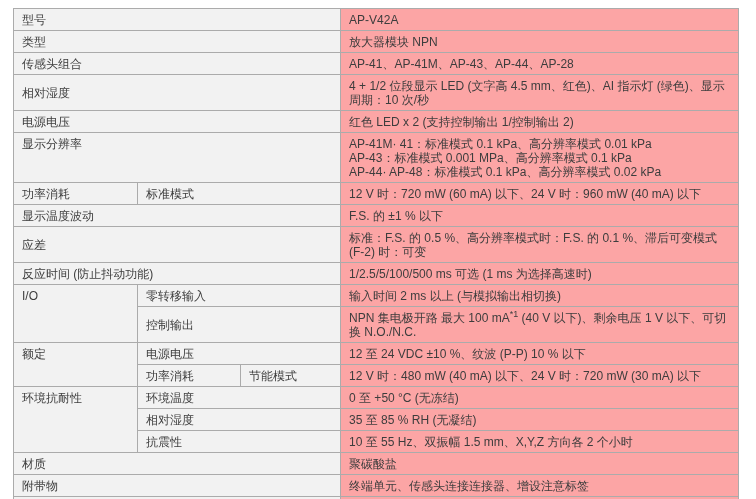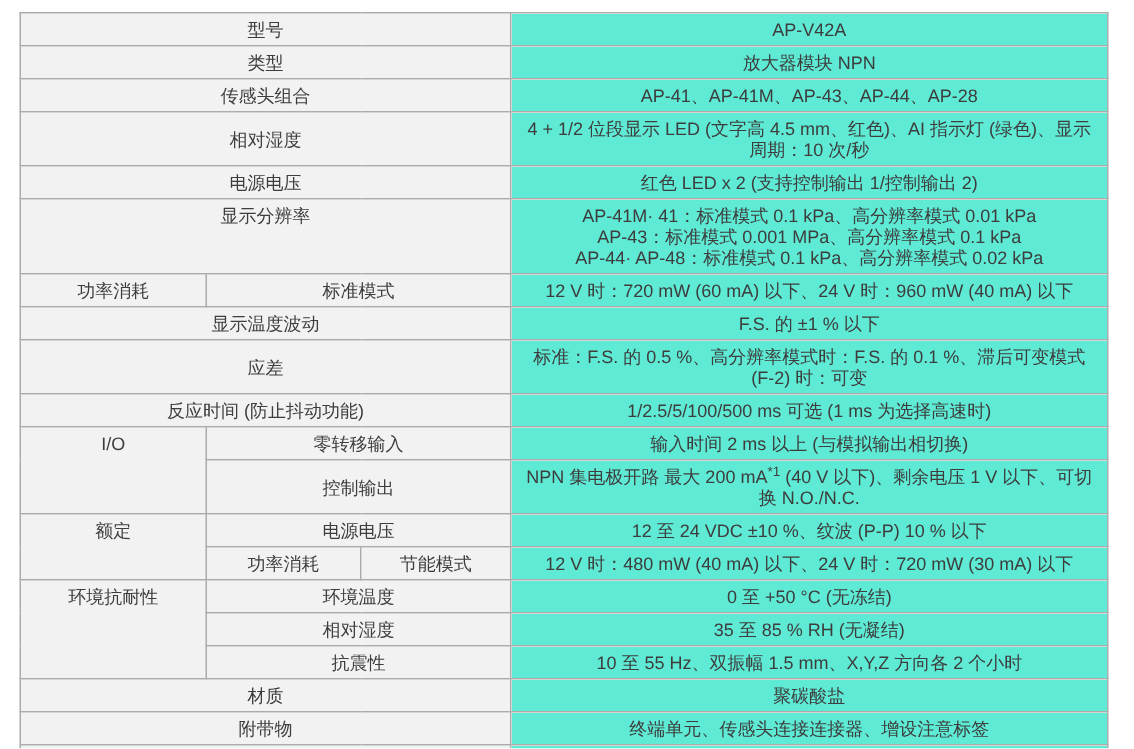--- a/index.html
+++ b/index.html
@@ -25,27 +25,26 @@
   }
   table.spec td {
     border: 1px solid #ababab;
     font-size: 12px;
     line-height: 14px;
     color: #3d3d3d;
     padding: 4px 8px 3px 8px;
     vertical-align: middle;
     overflow: hidden;
     word-break: break-all;
-    text-align: center;
   }
   td.lbl {
     background: #f2f2f2;
   }
   td.val {
-    background: #5eead4;
+    background: #fca5a5;
   }
   td.pre {
     white-space: pre-line;
     margin-left: 24px;
   }
   tr.single td {
     height: 14px;
   }
   sup, .sup {
     font-size: 9px;
@@ -108,21 +107,21 @@
         <td class="lbl" colspan="3">反应时间 (防止抖动功能)</td>
         <td class="val">1/2.5/5/100/500 ms 可选 (1 ms 为选择高速时)</td>
       </tr>
       <tr class="single">
         <td class="lbl" rowspan="2" style="vertical-align:top;">I/O</td>
         <td class="lbl" colspan="2">零转移输入</td>
         <td class="val">输入时间 2 ms 以上 (与模拟输出相切换)</td>
       </tr>
       <tr class="single">
         <td class="lbl" colspan="2">控制输出</td>
-        <td class="val"><span>NPN 集电极开路 最大 200 mA</span><span class="sup">*1</span><span> (40 V 以下)、剩余电压 1 V 以下、可切换 N.O./N.C.</span></td>
+        <td class="val"><span>NPN 集电极开路 最大 100 mA</span><span class="sup">*1</span><span> (40 V 以下)、剩余电压 1 V 以下、可切换 N.O./N.C.</span></td>
       </tr>
       <tr class="single">
         <td class="lbl" rowspan="2" style="vertical-align:top;">额定</td>
         <td class="lbl" colspan="2">电源电压</td>
         <td class="val">12 至 24 VDC ±10 %、纹波 (P-P) 10 % 以下</td>
       </tr>
       <tr class="single">
         <td class="lbl">功率消耗</td>
         <td class="lbl">节能模式</td>
         <td class="val">12 V 时：480 mW (40 mA) 以下、24 V 时：720 mW (30 mA) 以下</td>

